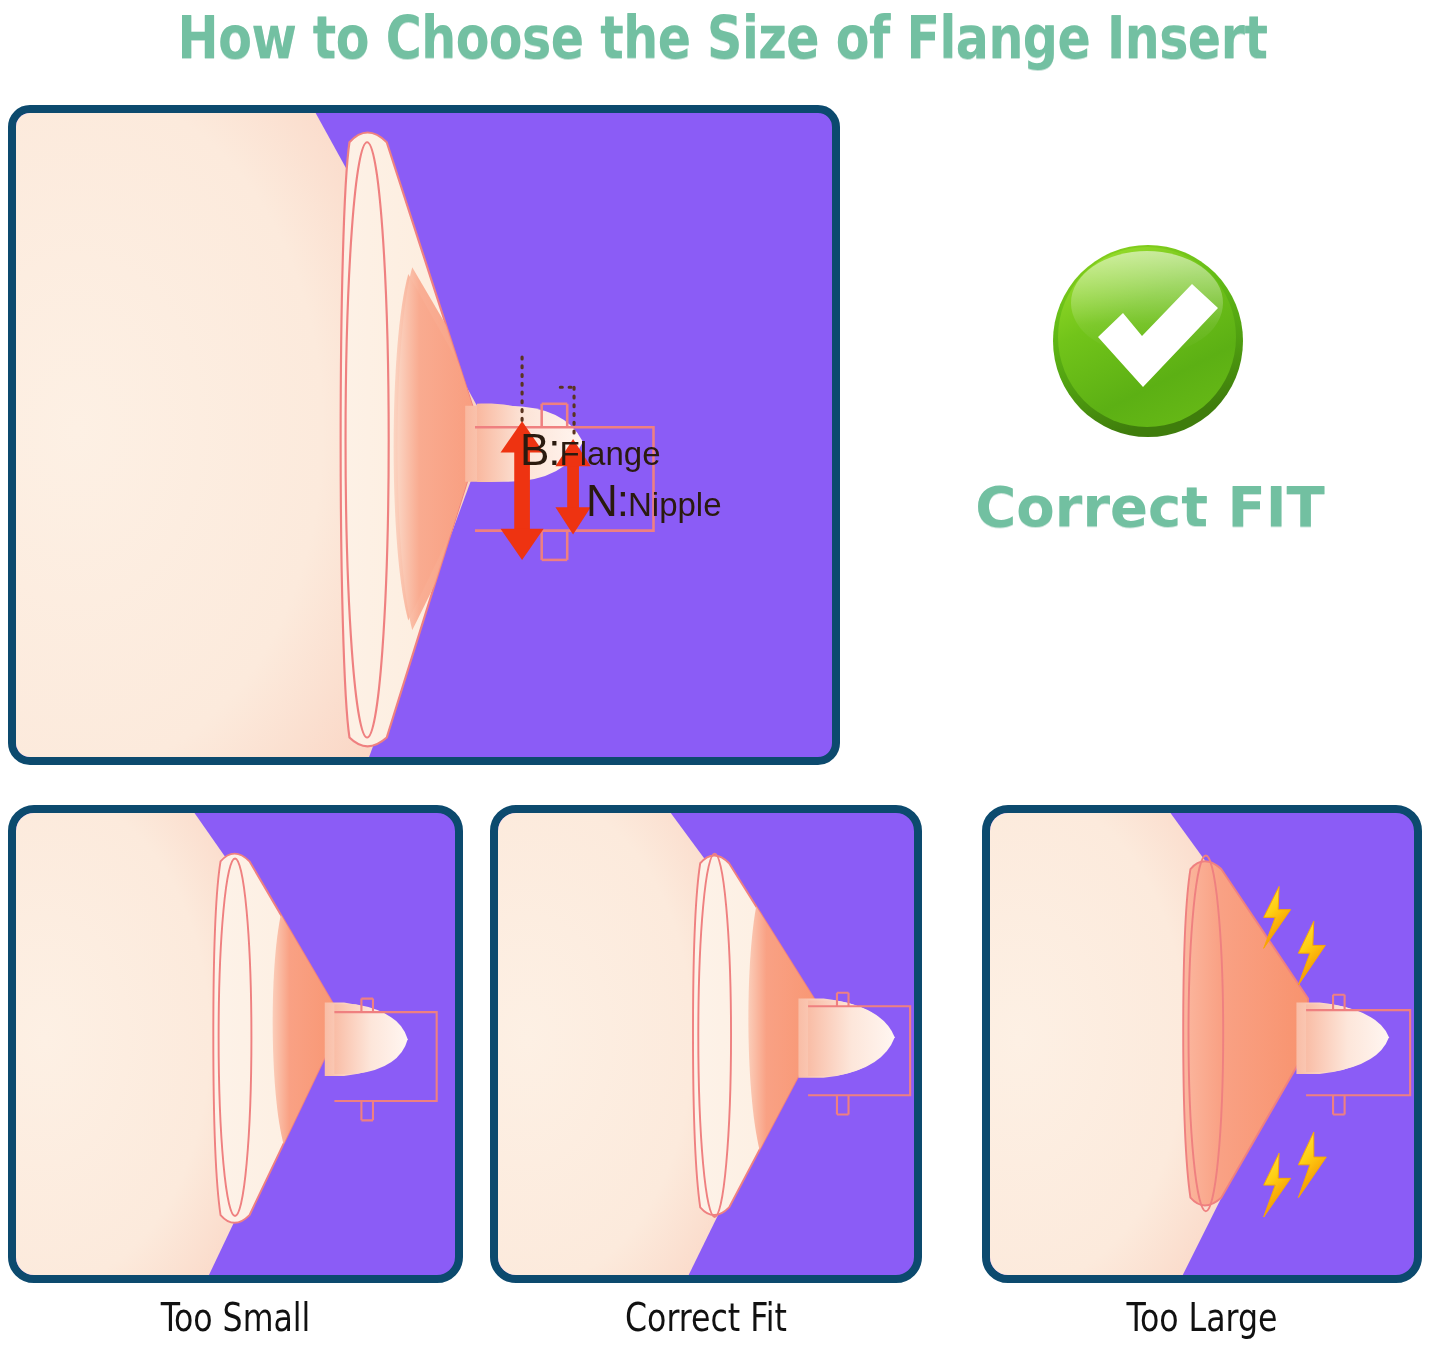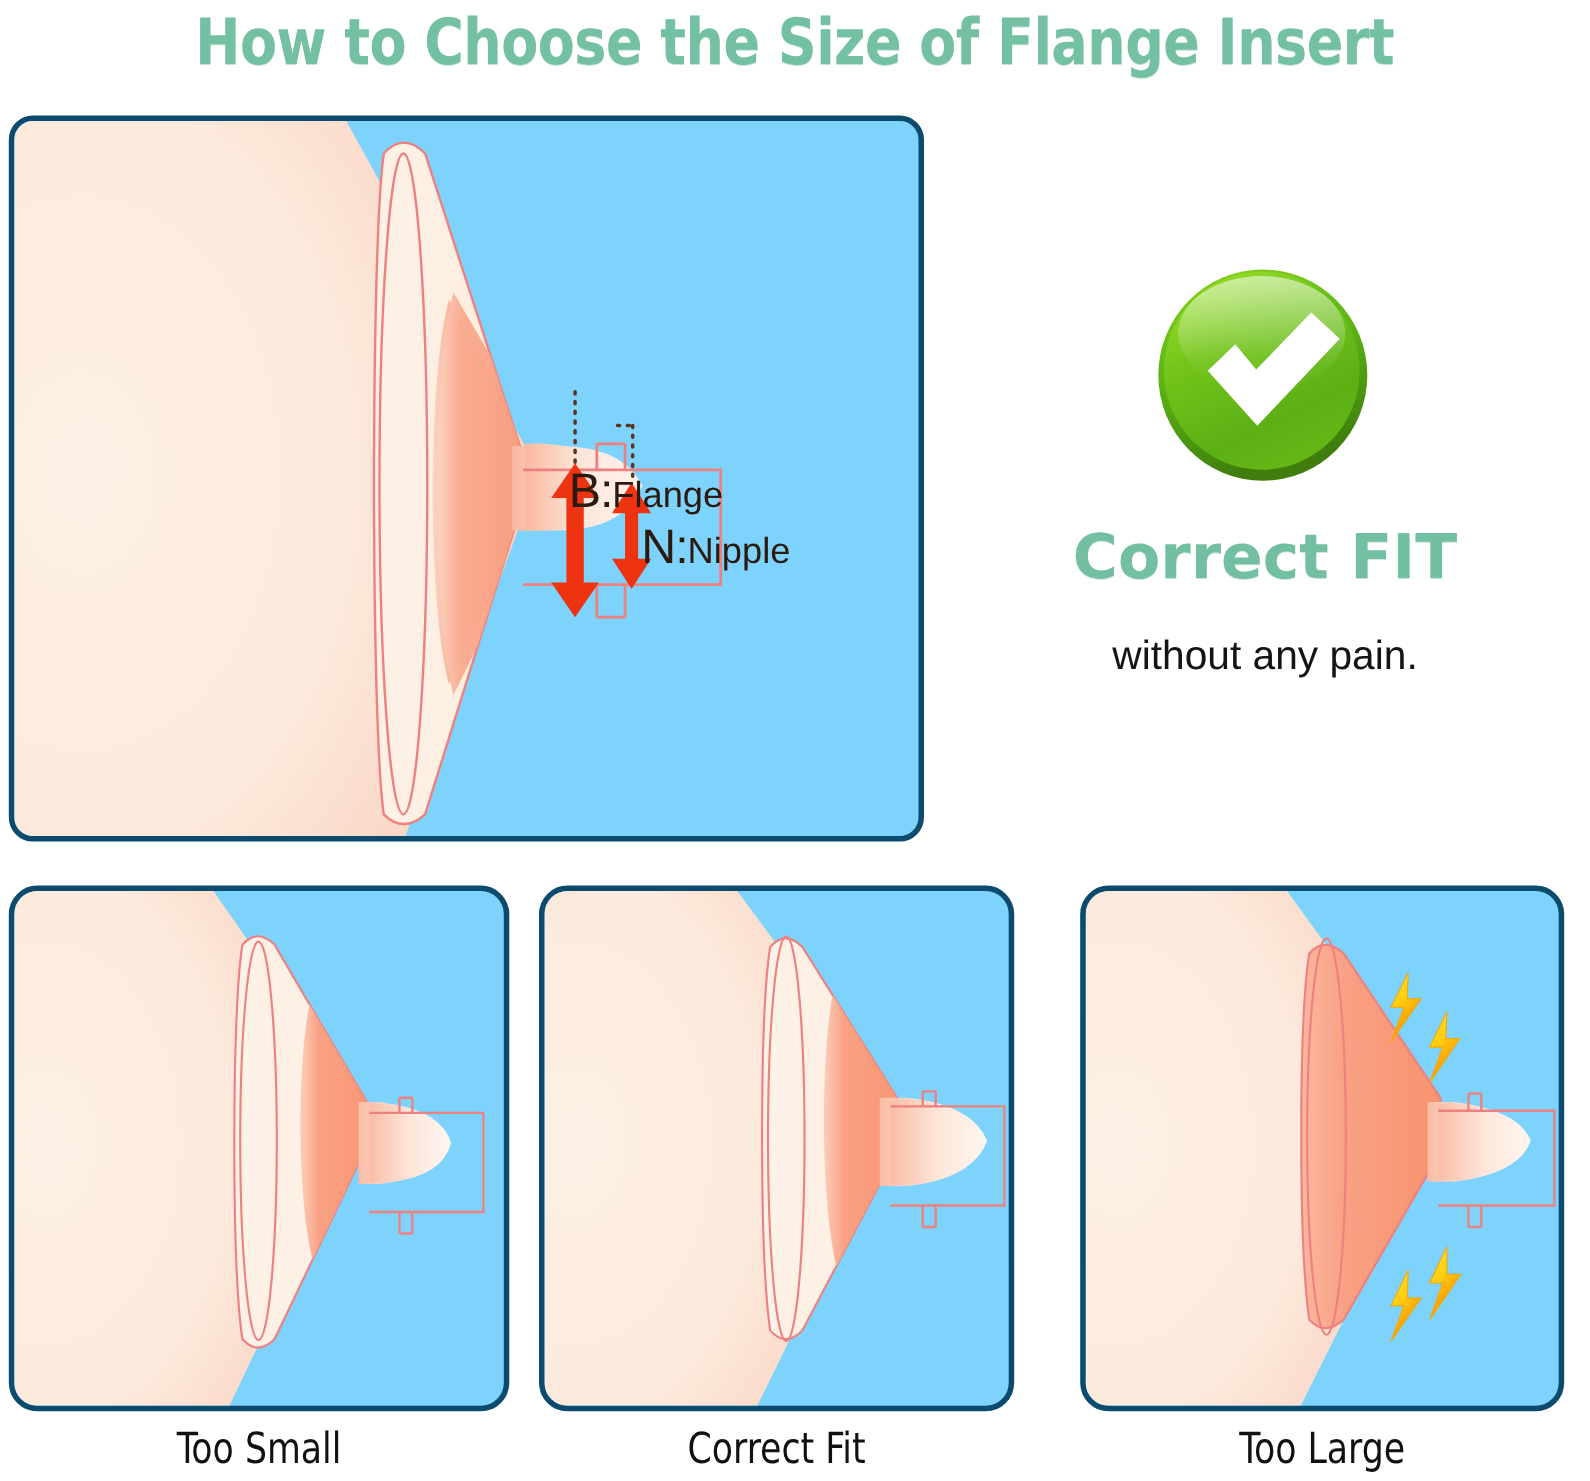--- a/index.html
+++ b/index.html
@@ -16,23 +16,23 @@
     color:#73c0a2;
     font-family:"DejaVu Sans Condensed","Liberation Sans Narrow","Liberation Sans",sans-serif;
     transform:scaleX(0.94);transform-origin:center center;
     white-space:nowrap;
     text-shadow:0 1px 0 rgba(90,170,140,.35);
   }
 
   
   .panel{
     position:absolute;
-    border:5px solid #0c4a6e;
+    border:8px solid #0c4a6e;
     border-radius:22px;
-    background:#7dd3fc;
+    background:#8b5cf6;
     overflow:hidden;
     box-sizing:border-box;
   }
   #panel-main{left:8px;top:105px;width:832px;height:660px;}
   #panel-small{left:8px;top:805px;width:455px;height:478px;border-radius:26px;}
   #panel-fit{left:490px;top:805px;width:432px;height:478px;border-radius:26px;}
   #panel-large{left:982px;top:805px;width:440px;height:478px;border-radius:26px;}
 
   .panel svg{display:block;width:100%;height:100%;}
 
@@ -198,21 +198,20 @@
     </defs>
     <ellipse cx="100" cy="104" rx="95" ry="96" fill="url(#bgOuter)"></ellipse>
     <ellipse cx="99" cy="100" rx="89" ry="90" fill="url(#bgInner)"></ellipse>
     <ellipse cx="99" cy="66" rx="76" ry="52" fill="url(#bgGloss)"></ellipse>
     <path d="M 50 100 L 75 76 L 94 99 L 144 47 L 170 71 L 95 150 Z" fill="#ffffff"></path>
   </svg>
 </div>
 
 <div id="correct-fit">Correct FIT</div>
 <div id="fit-desc">
-  <span class="l">without any pain.</span>
 </div>
 
 <div class="panel" id="panel-small">
   <svg viewBox="0 0 455 478" preserveAspectRatio="none">
     <defs>
       <radialGradient id="sBreast" cx="0.12" cy="0.5" r="0.95">
         <stop offset="0%" stop-color="#fdf0e4"></stop>
         <stop offset="55%" stop-color="#fceadc"></stop>
         <stop offset="100%" stop-color="#f9cbb8"></stop>
       </radialGradient>

